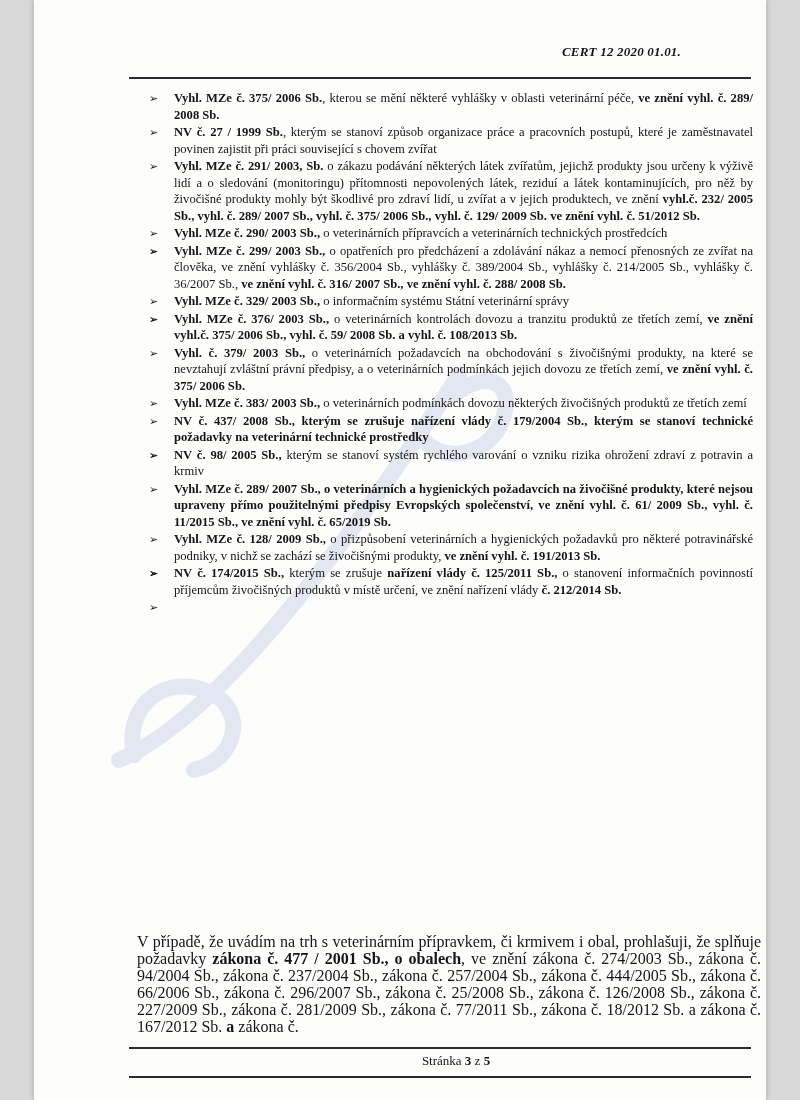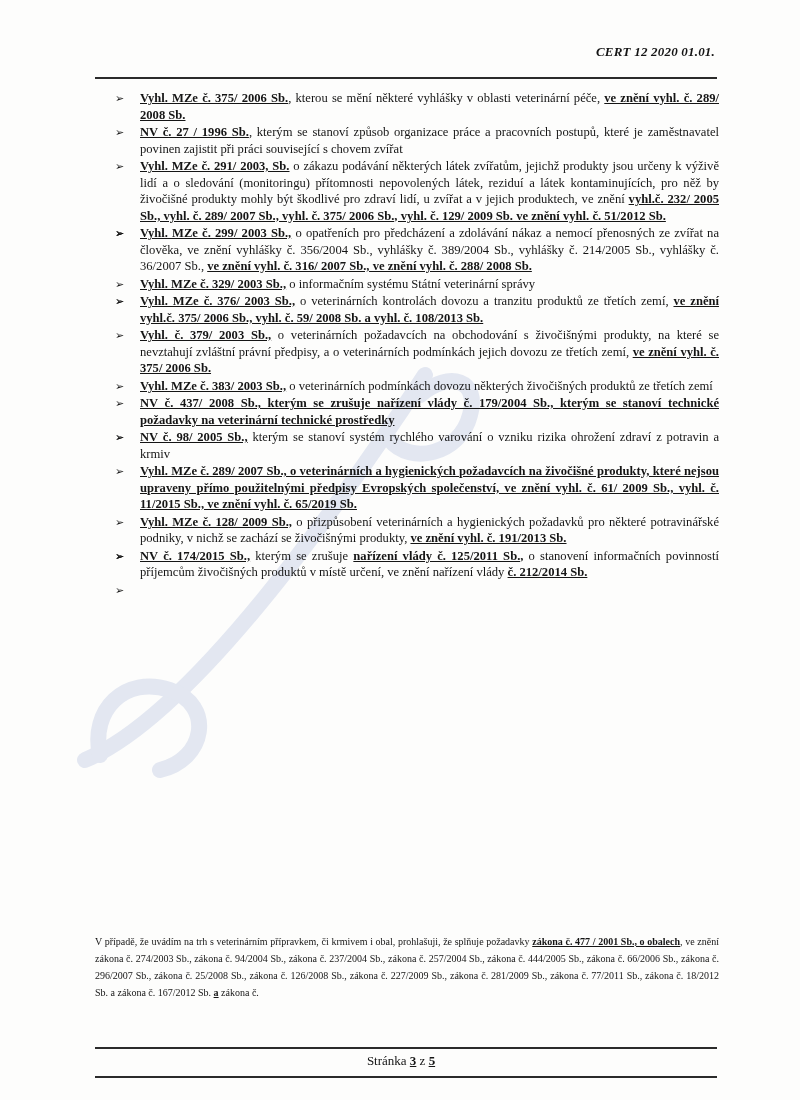--- a/index.html
+++ b/index.html
@@ -1,19 +1,19 @@
 <!DOCTYPE html>
 <html><head>
 <meta charset="utf-8">
 <style>
   * { margin:0; padding:0; box-sizing:border-box; }
   html,body { background:#d9d9d9; }
   body { font-family:"Liberation Serif", serif; }
   .page {
-    position:relative; width:800px; height:1100px; margin:0 auto;
+    position:relative; width:732px; height:1100px; margin:0 auto;
     background:#fdfdfc; color:#151515; overflow:hidden;
     box-shadow:0 0 6px rgba(0,0,0,.25);
   }
   .watermark { position:absolute; left:30px; top:290px; pointer-events:none; opacity:.20; }
   .header-ref {
     position:absolute; top:44px; right:85px;
     font-size:13px; font-weight:bold; font-style:italic; letter-spacing:.2px;
   }
   .rule { position:absolute; left:95px; width:622px; border-top:2px solid #2b2b2b; }
   .header-rule { top:77px; }
@@ -21,28 +21,28 @@
     position:absolute; top:90px; left:95px; width:624px;
     list-style:none; font-size:12.6px; line-height:16.5px;
   }
   .reg-list li {
     position:relative; padding-left:45px; text-align:justify; margin-bottom:1px;
   }
   .bullet {
     position:absolute; left:20px; top:1px;
     font-family:"DejaVu Sans", sans-serif; font-size:11px;
   }
-  .b { font-weight:bold;text-decoration:underline; }
+  .b { font-weight:bold; }
   .closing {
-    position:absolute; top:933px; left:95px; width:624px;
-    font-size:10px; line-height:17px; text-align:justify;
+    position:absolute; top:933px; left:103px; width:624px;
+    font-size:16px; line-height:17px; text-align:justify;
   }
   .footer-rule-top { top:1047px; }
   .footer-text {
-    position:absolute; top:1053px; left:90px; width:622px;
+    position:absolute; top:1053px; left:111px; width:622px;
     text-align:center; font-size:13px;
   }
   .footer-rule-bottom { top:1076px; }
 </style>
 </head>
 <body>
 
 <div class="page">
 
   <svg class="watermark" width="560" height="520" viewBox="0 0 560 520">
@@ -51,23 +51,23 @@
       <path d="M390,105 C420,80 450,90 440,125 C430,165 380,175 360,150"></path>
       <path d="M70,465 C60,420 95,385 140,400 C185,415 175,470 130,480"></path>
     </g>
   </svg>
 
   <span class="header-ref">CERT 12 2020 01.01.</span>
   <div class="rule header-rule"></div>
 
   <ul class="reg-list" id="reg-list">
       <li><span class="bullet">➢</span><span><span class="b">Vyhl. MZe č. 375/ 2006 Sb.</span><span>, kterou se mění některé vyhlášky v oblasti veterinární péče, </span><span class="b">ve znění vyhl. č. 289/ 2008 Sb.</span></span></li>
-      <li><span class="bullet">➢</span><span><span class="b">NV č. 27 / 1996 Sb.</span><span>, kterým se stanoví způsob organizace práce a pracovních postupů, které je zaměstnavatel povinen zajistit při práci související s chovem zvířat</span></span></li>
+      <li><span class="bullet">➢</span><span><span class="b">NV č. 27 / 1999 Sb.</span><span>, kterým se stanoví způsob organizace práce a pracovních postupů, které je zaměstnavatel povinen zajistit při práci související s chovem zvířat</span></span></li>
       <li><span class="bullet">➢</span><span><span class="b">Vyhl. MZe č. 291/ 2003, Sb.</span><span> o zákazu podávání některých látek zvířatům, jejichž produkty jsou určeny k výživě lidí a o sledování (monitoringu) přítomnosti nepovolených látek, reziduí a látek kontaminujících, pro něž by živočišné produkty mohly být škodlivé pro zdraví lidí, u zvířat a v jejich produktech, ve znění </span><span class="b">vyhl.č. 232/ 2005 Sb., vyhl. č. 289/ 2007 Sb., vyhl. č. 375/ 2006 Sb., vyhl. č. 129/ 2009 Sb. ve znění vyhl. č. 51/2012 Sb.</span></span></li>
-      <li><span class="bullet">➢</span></li>
+      <li><span class="bullet">➢</span><span><span class="b">Vyhl. MZe č. 290/ 2003 Sb.,</span><span> o veterinárních přípravcích a veterinárních technických prostředcích</span></span></li>
       <li><span class="bullet">➢</span></li>
       <li><span class="bullet">➢</span><span><span class="b">Vyhl. MZe č. 299/ 2003 Sb.,</span><span> o opatřeních pro předcházení a zdolávání nákaz a nemocí přenosných ze zvířat na člověka, ve znění vyhlášky č. 356/2004 Sb., vyhlášky č. 389/2004 Sb., vyhlášky č. 214/2005 Sb., vyhlášky č. 36/2007 Sb., </span><span class="b">ve znění vyhl. č. 316/ 2007 Sb., ve znění vyhl. č. 288/ 2008 Sb.</span></span></li>
       <li><span class="bullet">➢</span><span><span class="b">Vyhl. MZe č. 329/ 2003 Sb.,</span><span> o informačním systému Státní veterinární správy</span></span></li>
       <li><span class="bullet">➢</span></li>
       <li><span class="bullet">➢</span><span><span class="b">Vyhl. MZe č. 376/ 2003 Sb.,</span><span> o veterinárních kontrolách dovozu a tranzitu produktů ze třetích zemí, </span><span class="b">ve znění vyhl.č. 375/ 2006 Sb., vyhl. č. 59/ 2008 Sb. a vyhl. č. 108/2013 Sb.</span></span></li>
       <li><span class="bullet">➢</span><span><span class="b">Vyhl. č. 379/ 2003 Sb.,</span><span> o veterinárních požadavcích na obchodování s živočišnými produkty, na které se nevztahují zvláštní právní předpisy, a o veterinárních podmínkách jejich dovozu ze třetích zemí, </span><span class="b">ve znění vyhl. č. 375/ 2006 Sb.</span></span></li>
       <li><span class="bullet">➢</span><span><span class="b">Vyhl. MZe č. 383/ 2003 Sb.,</span><span> o veterinárních podmínkách dovozu některých živočišných produktů ze třetích zemí</span></span></li>
       <li><span class="bullet">➢</span><span><span class="b">NV č. 437/ 2008 Sb., kterým se zrušuje nařízení vlády č. 179/2004 Sb., kterým se stanoví technické požadavky na veterinární technické prostředky</span></span></li>
       <li><span class="bullet">➢</span></li>
       <li><span class="bullet">➢</span><span><span class="b">NV č. 98/ 2005 Sb.,</span><span> kterým se stanoví systém rychlého varování o vzniku rizika ohrožení zdraví z potravin a krmiv</span></span></li>

